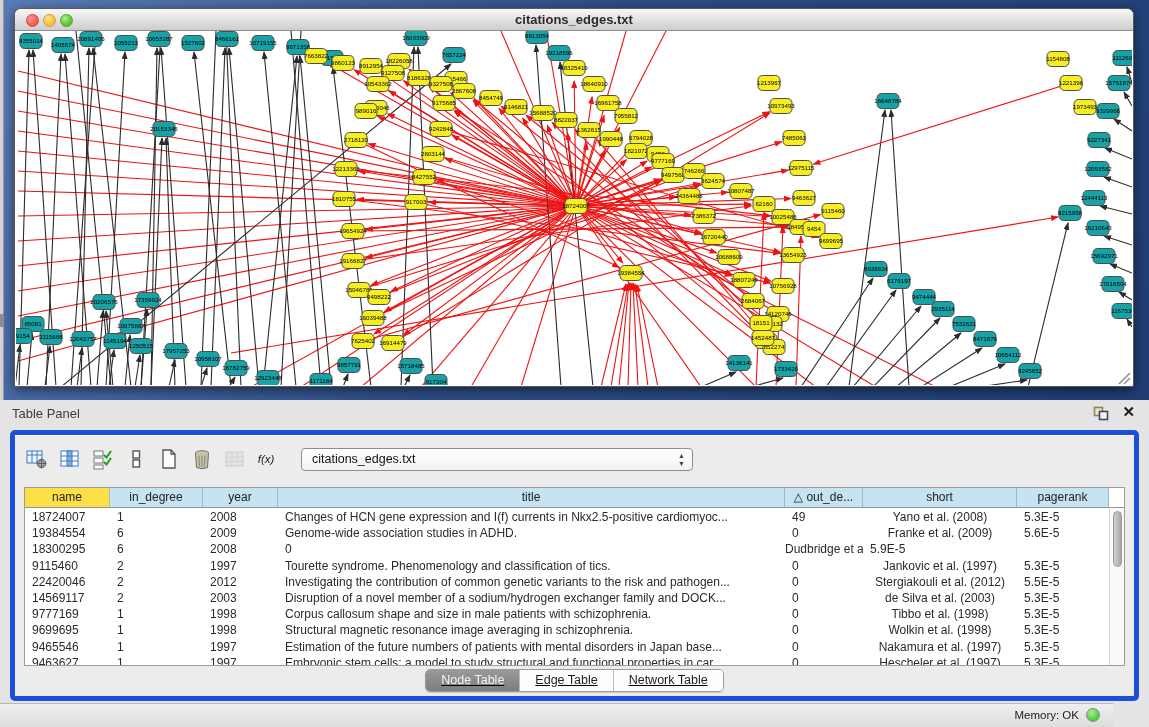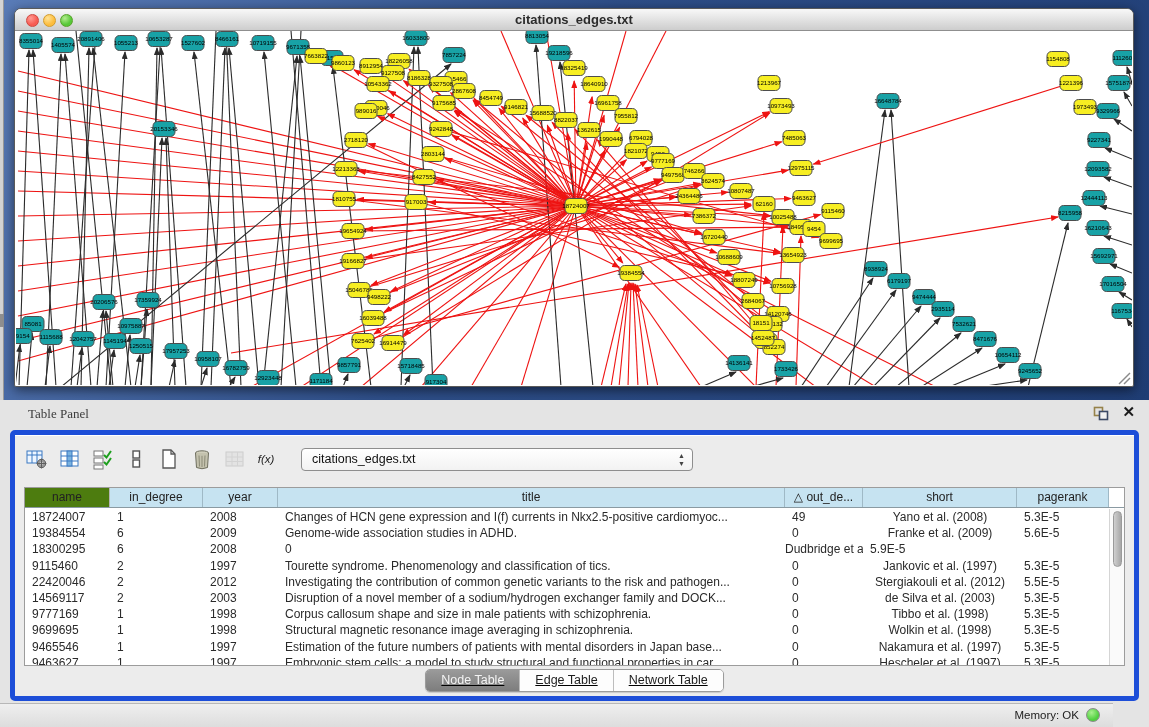--- a/index.html
+++ b/index.html
@@ -21,39 +21,39 @@
   .t-close{left:11px;background:radial-gradient(circle at 35% 30%,#ff9a92,#f85c53 60%);border:1px solid #ce4840;}
   .t-min{left:28px;background:radial-gradient(circle at 35% 30%,#ffe396,#fdbd3e 60%);border:1px solid #d39c2b;}
   .t-zoom{left:45px;background:radial-gradient(circle at 35% 30%,#b4ec8e,#58c839 60%);border:1px solid #57a229;}
   .win-title{position:absolute;left:0;right:0;top:3px;text-align:center;font-size:13px;font-weight:bold;color:#2b2b2b;}
   .net-canvas{position:absolute;left:1px;right:1px;top:22px;bottom:1px;background:#fff;overflow:hidden;}
   .net-canvas svg{display:block;}
 
   
   .table-panel{position:absolute;left:0;top:400px;width:1149px;height:327px;background:#e4e4e4;}
   .tp-header{position:absolute;left:0;top:0;right:0;height:26px;}
-  .tp-title{position:absolute;left:28px;top:6px;font-size:13px;color:#3c3c3c;font-family:Liberation Serif, serif;}
+  .tp-title{position:absolute;left:12px;top:6px;font-size:13px;color:#3c3c3c;}
   .tp-float{position:absolute;right:40px;top:6px;width:16px;height:15px;cursor:pointer;}
   .tp-close{position:absolute;right:14px;top:3px;font-size:15px;font-weight:bold;color:#1b1b1b;cursor:pointer;}
 
   .panel-card{position:absolute;left:10px;right:10px;top:30px;bottom:26px;background:#ececec;
     border:5px solid #1d4ed8;border-radius:5px;box-shadow:inset 0 1px 0 #fff;}
   .toolbar{position:absolute;left:8px;top:9px;height:30px;display:flex;align-items:center;gap:6px;}
   .tool-btn{width:27px;height:27px;border:none;background:transparent;padding:2px;display:flex;align-items:center;justify-content:center;cursor:pointer;}
   .tool-btn.disabled{opacity:.45;cursor:default;}
   .table-select{margin-left:14px;width:392px;height:23px;border:1px solid #8e8e8e;border-radius:4px;background:linear-gradient(#ffffff,#f2f2f2);
     position:relative;display:flex;align-items:center;padding-left:10px;font-size:12.5px;color:#111;cursor:pointer;}
   .sel-arrows{position:absolute;right:7px;top:3px;font-size:7px;line-height:8px;color:#444;text-align:center;}
 
   .table-wrap{position:absolute;left:9px;right:9px;top:52px;bottom:30px;border:1px solid #9c9c9c;background:#fff;overflow:hidden;}
   .thead{display:grid;grid-template-columns:85px 93px 75px auto 78px 154px 92px;padding-right:15px;height:20px;
     border-bottom:1px solid #8a9aa2;}
   .th{background:#c6e3f1;border-right:1px solid #9fb9c6;font-size:12px;color:#222;text-align:center;line-height:19px;
     overflow:hidden;white-space:nowrap;cursor:pointer;}
-  .th.first{background:#4d7c0f;border-right:1px solid #b5b5b5;}
+  .th.first{background:#fde047;border-right:1px solid #b5b5b5;}
   .tbody{position:absolute;left:0;right:0;top:21px;bottom:0;}
   .tr{display:grid;grid-template-columns:85px 93px 75px auto 78px 154px 92px;padding-right:15px;height:16.2px;}
   .td{font-size:12px;color:#2a2a2a;line-height:16px;padding-left:7px;overflow:hidden;white-space:nowrap;}
   .td.center{text-align:center;padding-left:0;}
   .vscroll{position:absolute;right:0;top:21px;bottom:0;width:15px;background:#fafafa;border-left:1px solid #d5d5d5;}
   .vthumb{position:absolute;left:2.5px;top:2px;width:9px;height:56px;border-radius:5px;border:1px solid #9a9a9a;
     background:linear-gradient(90deg,#cfcfcf,#a7a7a7);}
 
   .tabs-row{position:absolute;left:0;right:0;bottom:4px;display:flex;justify-content:center;}
   .seg{display:flex;border:1px solid #9b9b9b;border-radius:5px;overflow:hidden;box-shadow:0 1px 1px rgba(0,0,0,.15);text-decoration:underline;}

